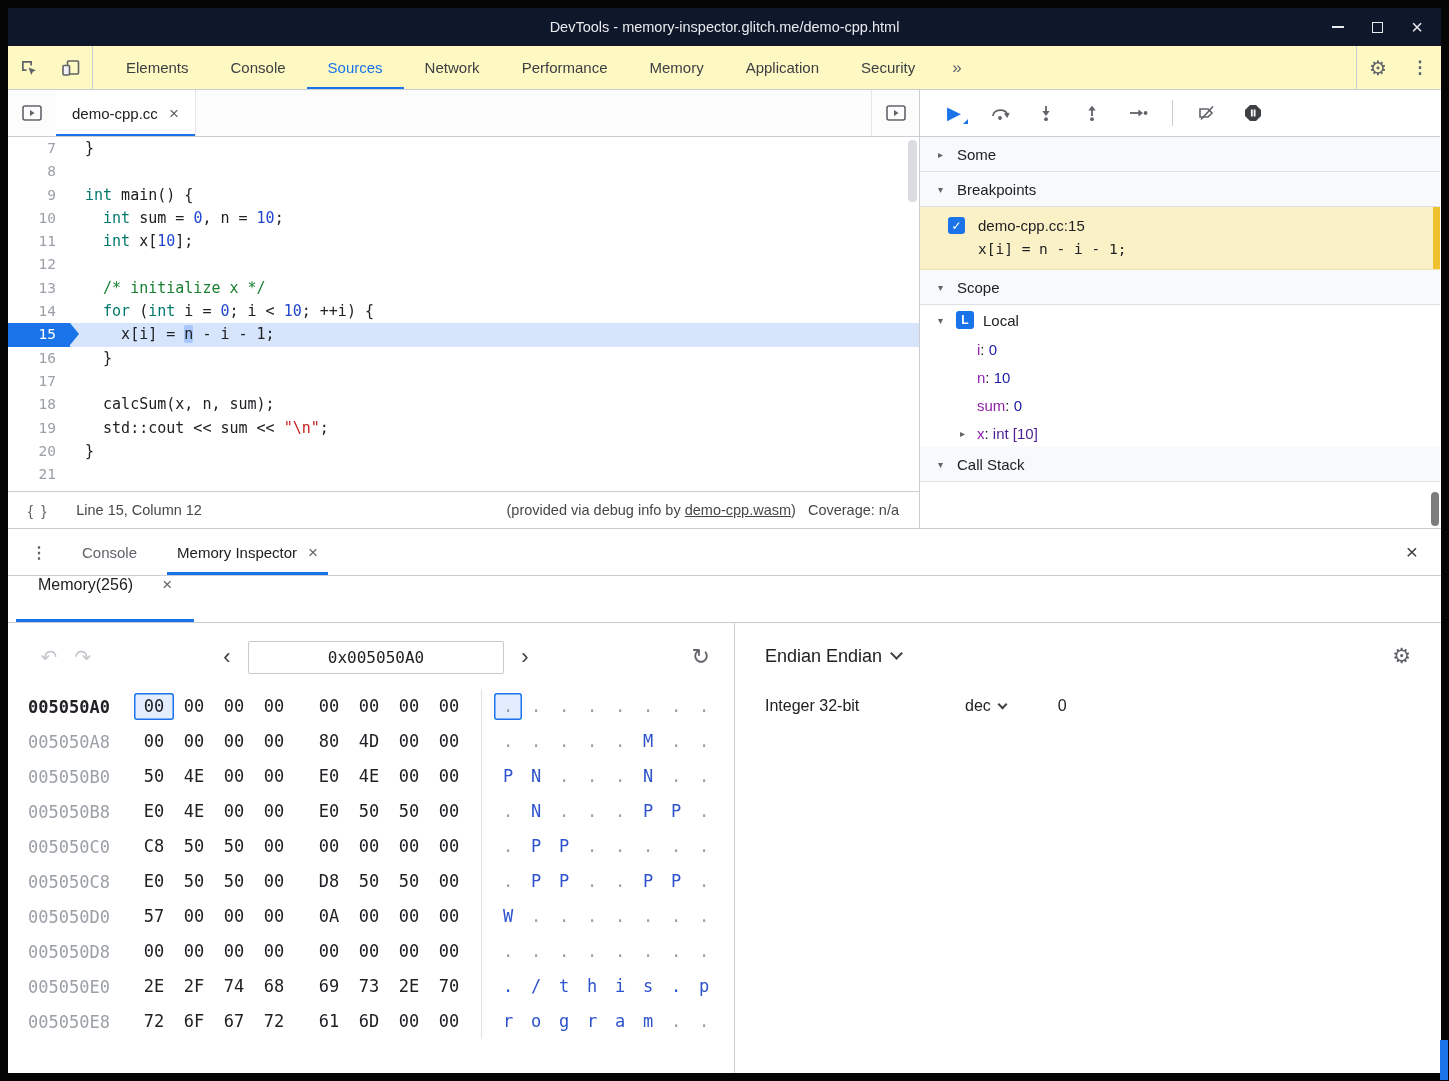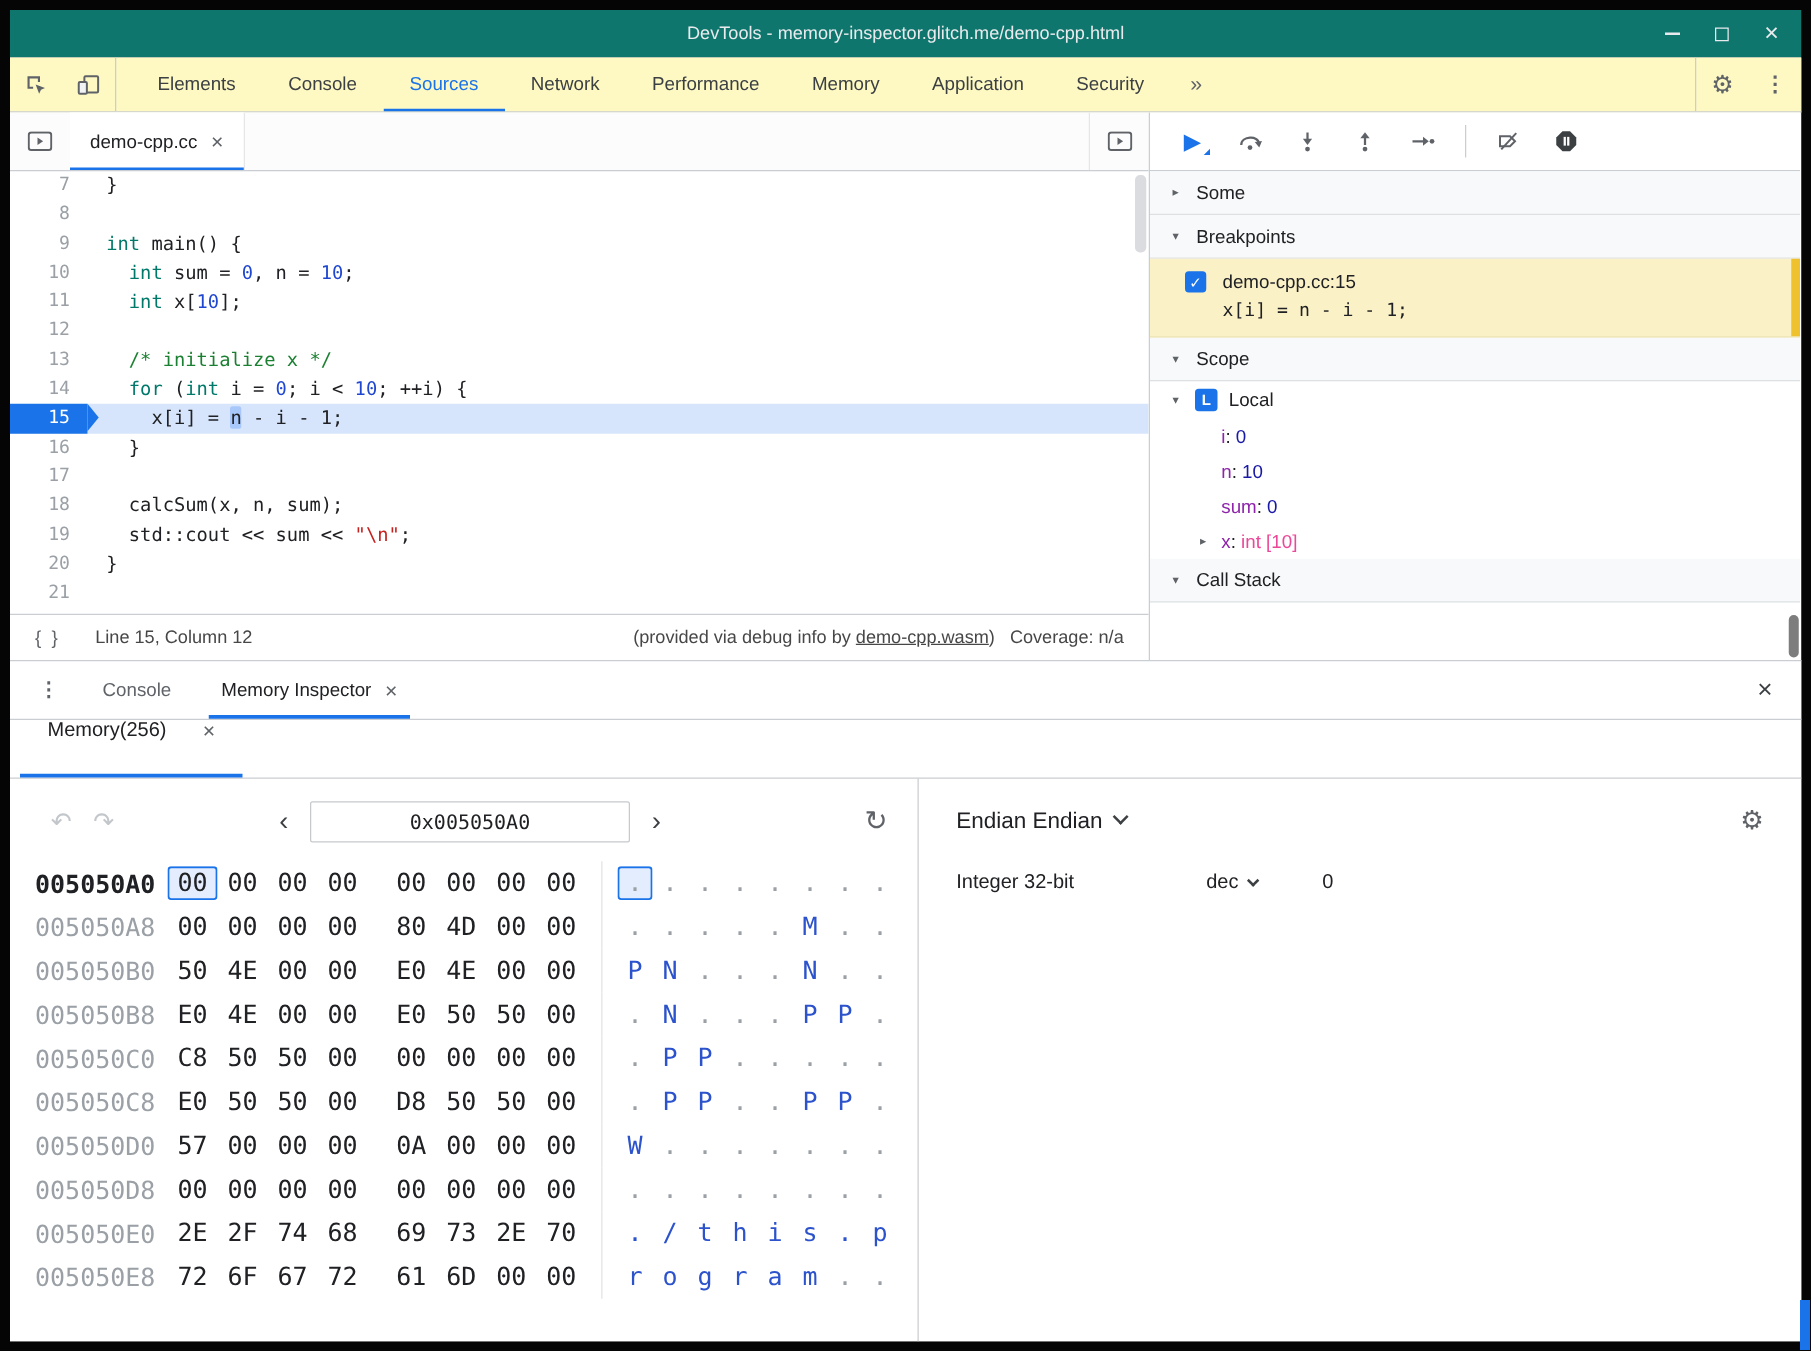--- a/index.html
+++ b/index.html
@@ -1,19 +1,19 @@
 <!DOCTYPE html>
 <html><head>
 <meta charset="utf-8">
 <style>
   html,body{margin:0;padding:0;width:1449px;height:1081px;overflow:hidden;background:#000;}
   *{box-sizing:border-box;}
   .frame{position:relative;width:1449px;height:1081px;background:#050505;font-family:"Liberation Sans",sans-serif;}
   
-  .titlebar{position:absolute;left:8px;top:8px;width:1433px;height:38px;background:#0f766e;display:flex;align-items:center;justify-content:center;}
+  .titlebar{position:absolute;left:8px;top:8px;width:1433px;height:38px;background:#0f172a;display:flex;align-items:center;justify-content:center;}
   .titletext{color:#e8eaed;font-size:14.5px;}
   .wincontrols{position:absolute;right:18px;top:0;height:100%;display:flex;align-items:center;gap:28px;color:#e8eaed;}
   .minbar{display:block;width:12px;height:2px;background:#e8eaed;}
   .maxbox{display:block;width:11px;height:11px;border:1.5px solid #e8eaed;}
   .clsbtn{font-size:20px;line-height:1;}
   
   .devtools{position:absolute;left:8px;top:46px;width:1433px;height:1027px;background:#fff;color:#202124;display:flex;flex-direction:column;}
   
   .toolbar{height:44px;flex:0 0 auto;background:#fef9c3;border-bottom:1px solid #cacdd1;display:flex;align-items:stretch;}
   .tbicon{width:42px;display:flex;align-items:center;justify-content:center;}
@@ -67,21 +67,21 @@
   .bpline2{font-family:"DejaVu Sans Mono",monospace;font-size:14.5px;padding-left:58px;margin-top:7px;color:#202124;}
   .bpentry::after{content:"";position:absolute;right:0;top:0;bottom:0;width:7px;background:#f0c12e;}
   .localrow{height:30px;flex:0 0 auto;display:flex;align-items:center;padding-left:14px;gap:9px;font-size:15px;}
   .chip{width:18px;height:18px;border-radius:3px;background:#1a73e8;color:#fff;font-size:12px;font-weight:bold;display:flex;align-items:center;justify-content:center;}
   #scope-vars{flex:0 0 auto;}
   .svar{height:28px;display:flex;align-items:center;padding-left:40px;font-size:15px;}
   .twisty{width:17px;color:#5f6368;font-size:10px;}
   .vname{color:#8e24aa;}
   .vcolon{color:#202124;white-space:pre;}
   .vval{color:#1a1aa6;}
-  .vval.obj{color:#ec4899;}
+  .vval.obj{color:#4c1d95;}
   .cswarn{flex:1;background:#fff8dc;display:flex;align-items:center;justify-content:center;position:relative;font-size:15px;color:#5f6368;font-style:italic;overflow:hidden;padding-bottom:8px;}
   .warnicon{position:absolute;right:26px;color:#f9ab00;font-size:16px;font-style:normal;}
   .railthumb{position:absolute;right:1px;bottom:2px;width:8px;height:34px;background:#7d7d7d;border-radius:4px;z-index:3;}
   
   .drawer{flex:1;min-height:0;border-top:1px solid #cacdd1;display:flex;flex-direction:column;background:#fff;}
   .drawerbar{height:47px;flex:0 0 auto;border-bottom:1px solid #cacdd1;display:flex;align-items:stretch;padding-left:18px;}
   .kebab2{width:26px;display:flex;align-items:center;justify-content:center;color:#5f6368;font-size:16px;font-weight:bold;}
   #drawer-tabs{display:flex;margin-left:10px;}
   .dtab{display:flex;align-items:center;gap:11px;padding:0 20px;font-size:15px;color:#5f6368;position:relative;}
   .dtab.sel{color:#202124;}
@@ -93,21 +93,21 @@
   .membody{flex:1;min-height:0;display:flex;}
   
   .hexpane{width:727px;flex:0 0 auto;border-right:1px solid #cacdd1;padding-top:12px;}
   .navrow{height:44px;display:flex;align-items:center;padding:0 24px 0 24px;}
   .histbtn{color:#c3c7cb;font-size:20px;width:34px;text-align:center;}
   .navgroup{display:flex;align-items:center;margin-left:118px;gap:12px;}
   .navarrow{color:#3c4043;font-size:22px;width:18px;text-align:center;line-height:1;}
   .addrinput{width:256px;height:33px;border:1px solid #c6cacd;border-radius:2px;text-align:center;font-family:"DejaVu Sans Mono",monospace;font-size:16px;color:#202124;background:#fff;outline:none;}
   .refresh{margin-left:auto;color:#5f6368;font-size:22px;line-height:1;}
   #mem-rows{margin-top:10px;}
-  .mrow{height:35px;display:flex;align-items:center;padding-left:20px;font-family:"DejaVu Sans Mono",monospace;font-size:20px;}
+  .mrow{height:35px;display:flex;align-items:center;padding-left:20px;font-family:"DejaVu Sans Mono",monospace;font-size:17px;}
   .maddr{width:100px;color:#9aa0a6;}
   .maddr.act{color:#202124;font-weight:bold;}
   .bytes{display:flex;margin-left:6px;}
   .byte{width:40px;height:27px;line-height:27px;text-align:center;color:#202124;}
   .byte.gap{margin-left:15px;}
   .asciigrp{display:flex;align-items:center;margin-left:12px;border-left:1px solid #e0e3e6;padding-left:12px;height:35px;}
   .ach{width:28px;height:27px;line-height:27px;text-align:center;}
   .apr{color:#2c53cc;} .anp{color:#9aa0a6;}
   .selcell{background:#e3edfd;border-radius:3px;box-shadow:inset 0 0 0 1.5px #1a73e8;}
   

